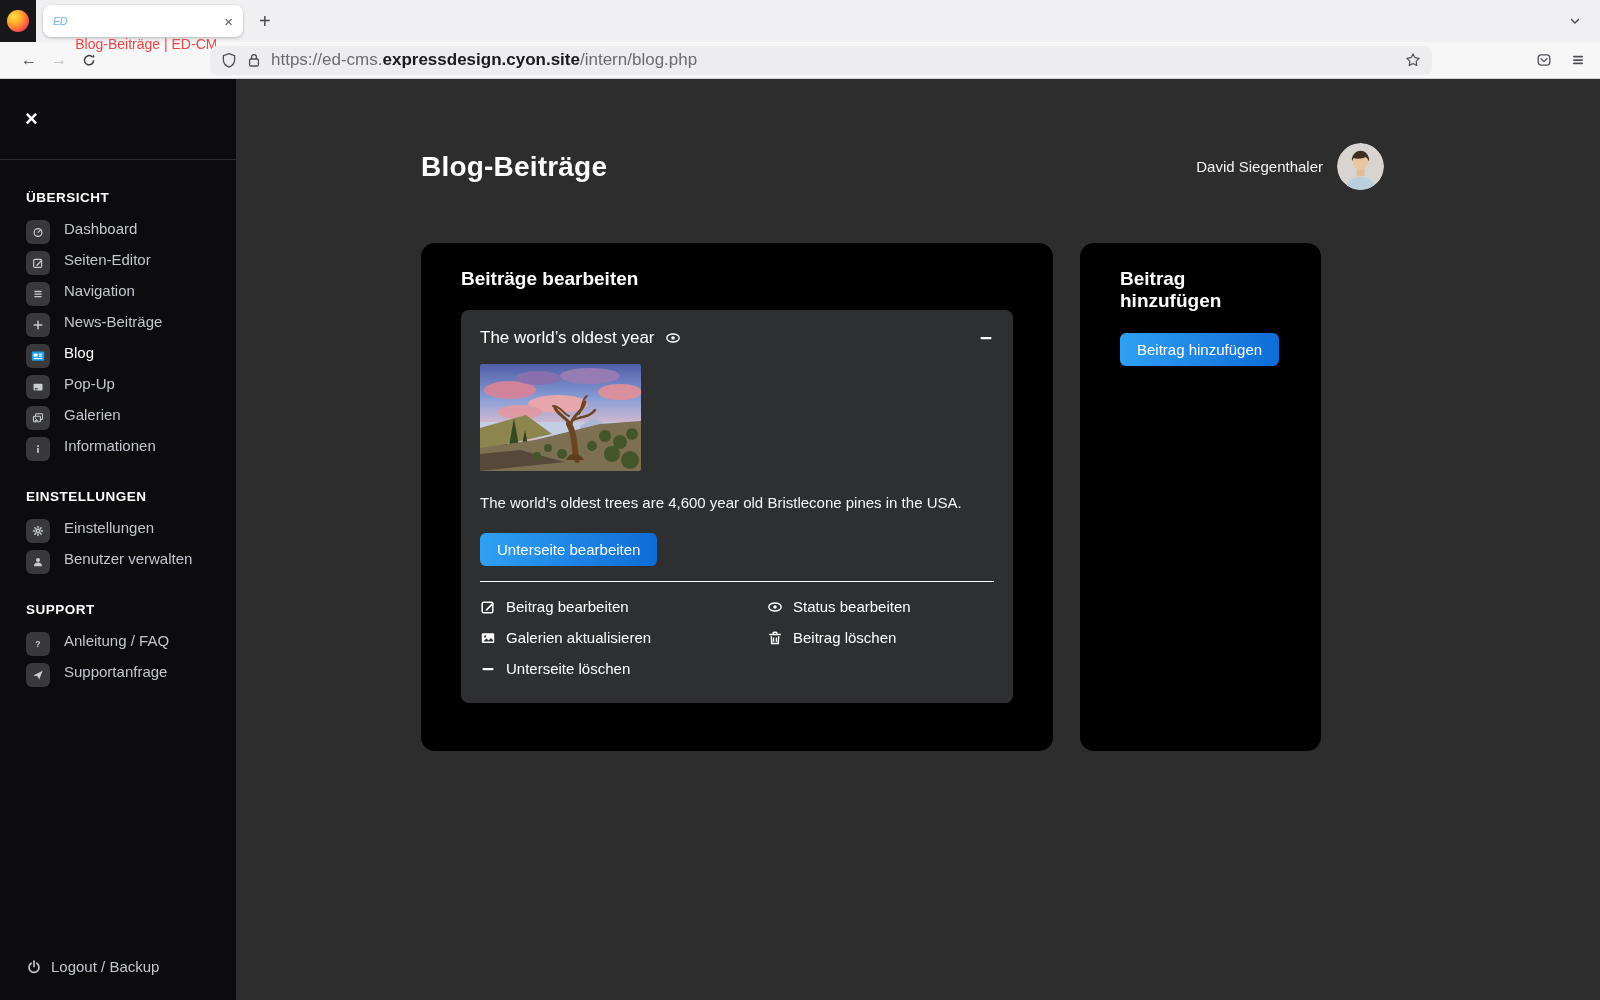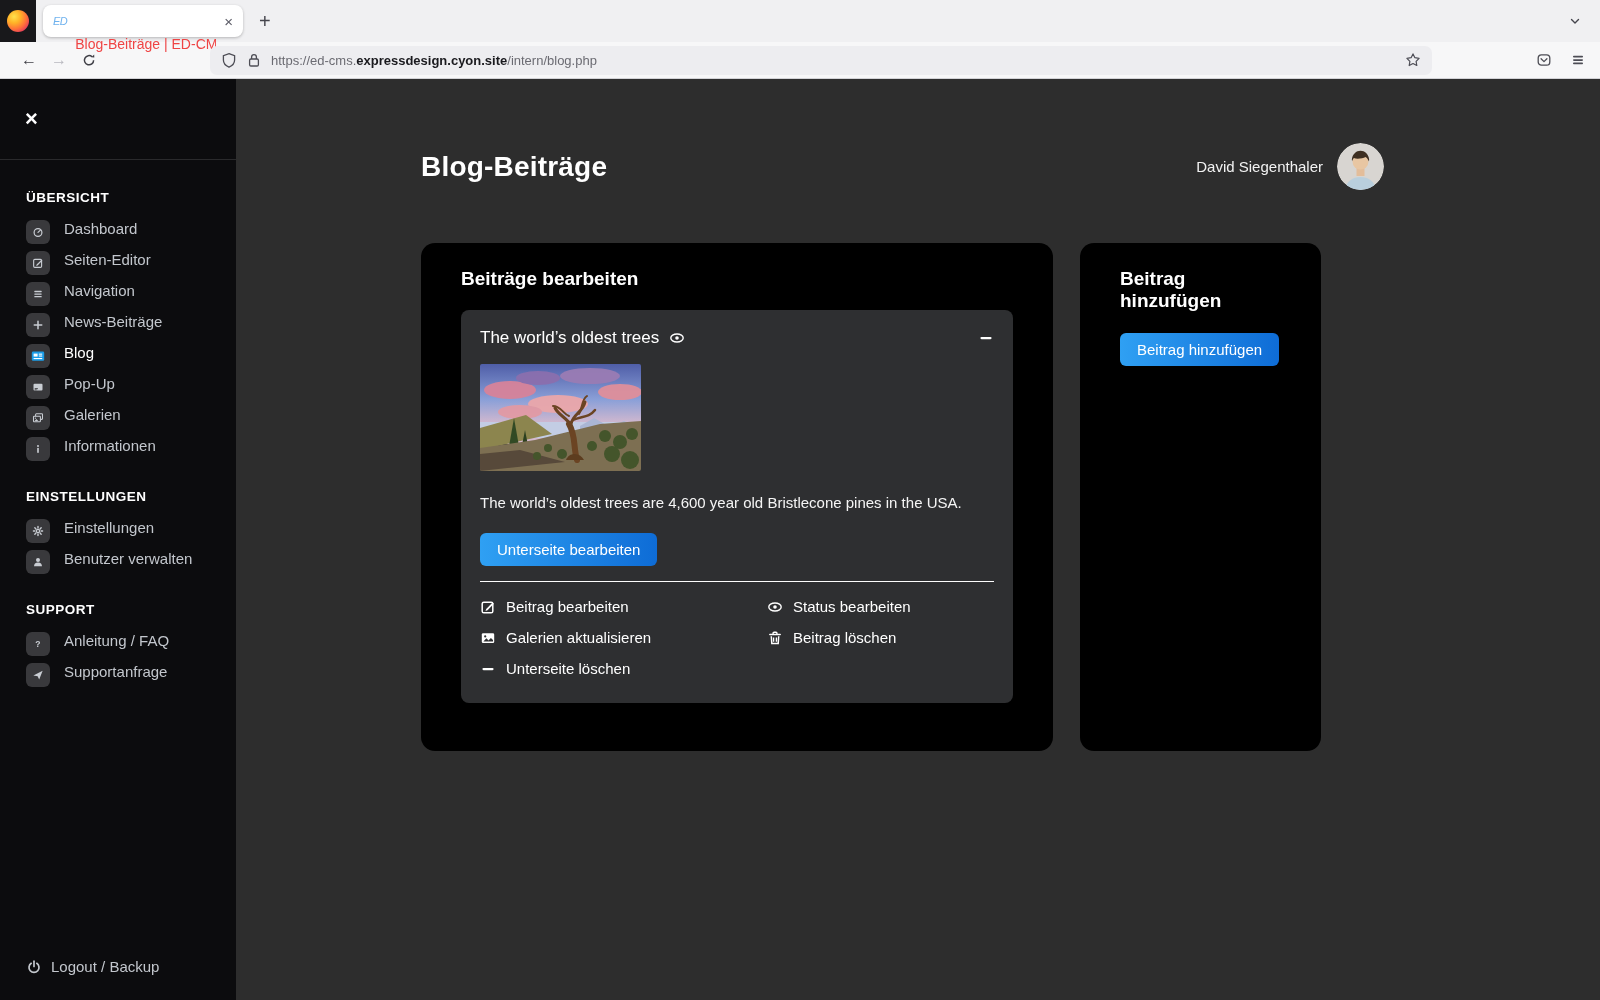--- a/index.html
+++ b/index.html
@@ -21,21 +21,21 @@
   .alltabs-btn { margin-right:18px; color:#45454d; display:flex; }
 
   .toolbar { height:37px; background:#f7f7f8; border-bottom:1px solid #d2d2d6;
              display:flex; align-items:center; padding:0 14px; }
   .nav-btn { width:30px; text-align:center; color:#3f3f46; font-size:16px; }
   .nav-btn.disabled { color:#b8b8bf; }
   .reload-btn { width:30px; display:flex; justify-content:center; color:#3f3f46; }
   .url-bar { flex:1; height:29px; background:#ededf0; border-radius:7px;
              margin-left:106px; margin-right:104px;
              display:flex; align-items:center; padding:0 11px; gap:9px; }
-  .url-text { font-size:13px; color:#6b6b72; white-space:nowrap; }
+  .url-text { font-size:17px; color:#6b6b72; white-space:nowrap; }
   .url-text .domain { color:#1a1a1e; font-weight:600; }
   .url-spacer { flex:1; }
   .chrome-ic { color:#4d4d55; display:flex; }
   .toolbar-right { display:flex; align-items:center; gap:18px; }
 
   .ic { width:14px; height:14px; }
   .ic12 { width:12px; height:12px; }
   .ic16 { width:16px; height:16px; }
 
   
@@ -402,21 +402,21 @@
         </span>
       </div>
     </div>
 
     <div class="cards">
 
       <div class="card card-edit">
         <div class="card-title">Beiträge bearbeiten</div>
         <div class="post-panel">
           <div class="post-head">
-            <span class="post-title">The world’s oldest trees</span>
+            <span class="post-title">The world’s oldest year</span>
             <span class="post-eye">
                 <svg class="ic16">
                   <use href="#ic-eye"></use>
                 </svg>
               </span>
             <span class="collapse-btn">
                 <svg class="ic16">
                   <use href="#ic-minus"></use>
                 </svg>
               </span>

